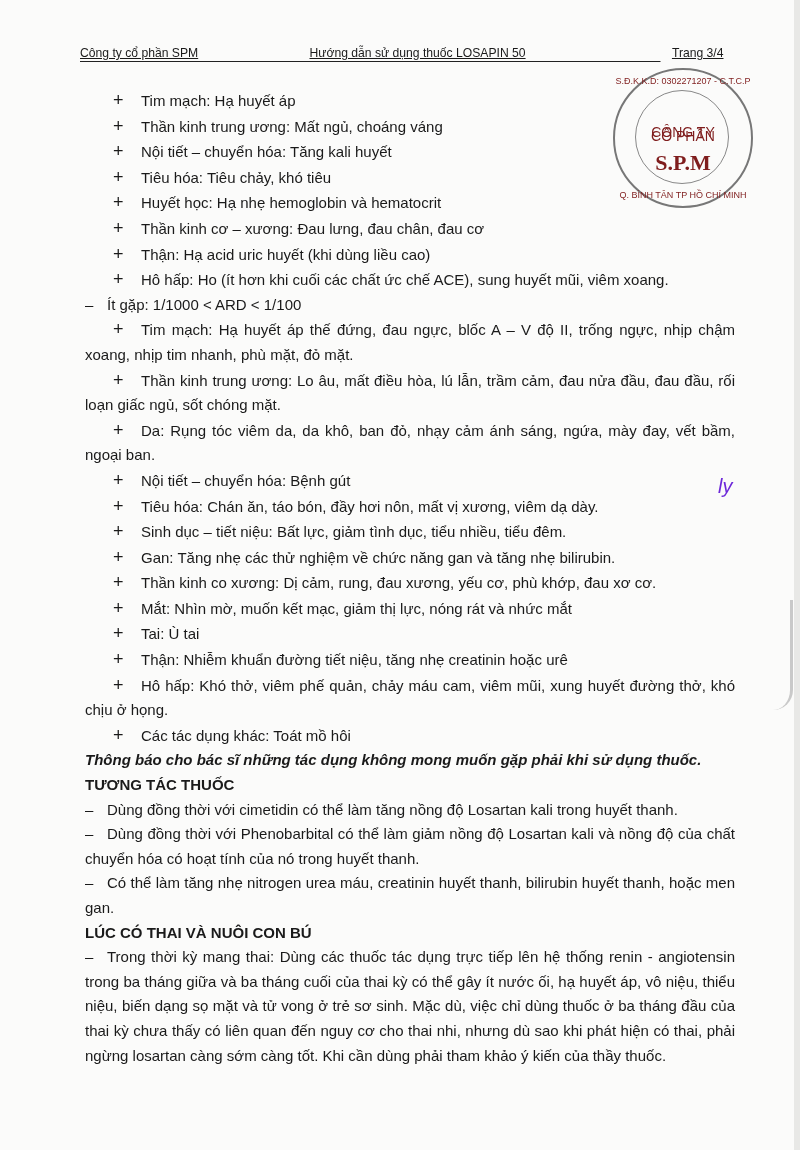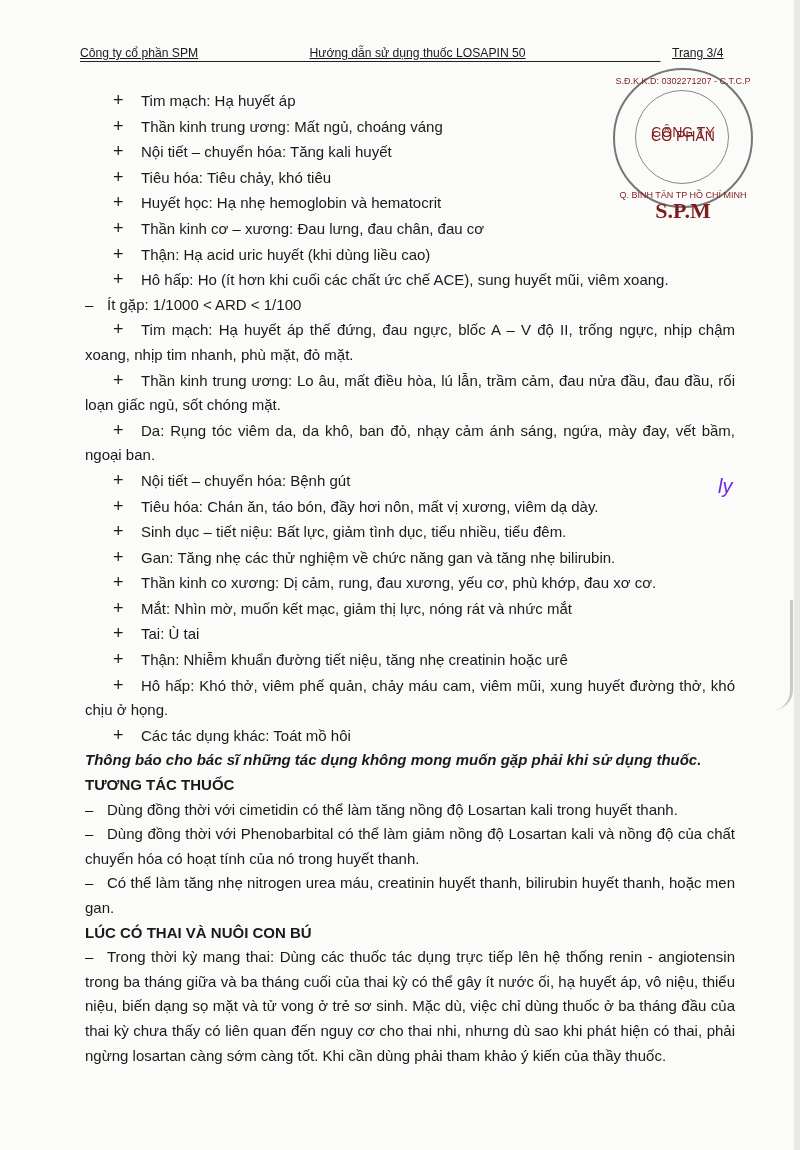--- a/index.html
+++ b/index.html
@@ -18,21 +18,21 @@
   .plus { display:inline-block; width:28px; padding-left:28px; font-size:18px; }
   .dash { display:inline-block; width:22px; padding-left:0; }
   .just { text-align:justify; white-space:normal; }
   .bi { font-weight:bold; font-style:italic; }
   .b { font-weight:bold; }
   .stamp { position:absolute; left:613px; top:68px; width:136px; height:136px; border:2px solid #777; border-radius:50%; color:#7f1d1d; }
   .stamp .inner { position:absolute; left:20px; top:20px; width:92px; height:92px; border:1.5px solid #888; border-radius:50%; }
   .stamp .t { position:absolute; width:136px; text-align:center; font-family:"Liberation Sans", sans-serif; }
   .stamp .t1 { top:34px; font-size:14px;margin-top:20px; }
   .stamp .t2 { top:58px; font-size:14px; }
-  .stamp .t3 { top:80px; font-size:22px; font-family:"Liberation Serif", serif; font-weight:bold;margin-top:48px; }
+  .stamp .t3 { top:80px; font-size:22px; font-family:"Liberation Serif", serif; font-weight:bold; }
   .stamp .ring-top { position:absolute; top:6px; left:0; width:136px; text-align:center; font-size:9px; }
   .stamp .ring-bot { position:absolute; bottom:6px; left:0; width:136px; text-align:center; font-size:9px; }
   .mark { position:absolute; left:718px; top:475px; font-size:20px; color:#6d28d9; font-style:italic; }
   .sideart { position:absolute; left:770px; top:600px; width:20px; height:110px; border-right:3px solid #999; border-radius:0 0 20px 0; opacity:0.5; }
 </style>
 </head>
 <body>
 
 <div class="edge"></div>
 

